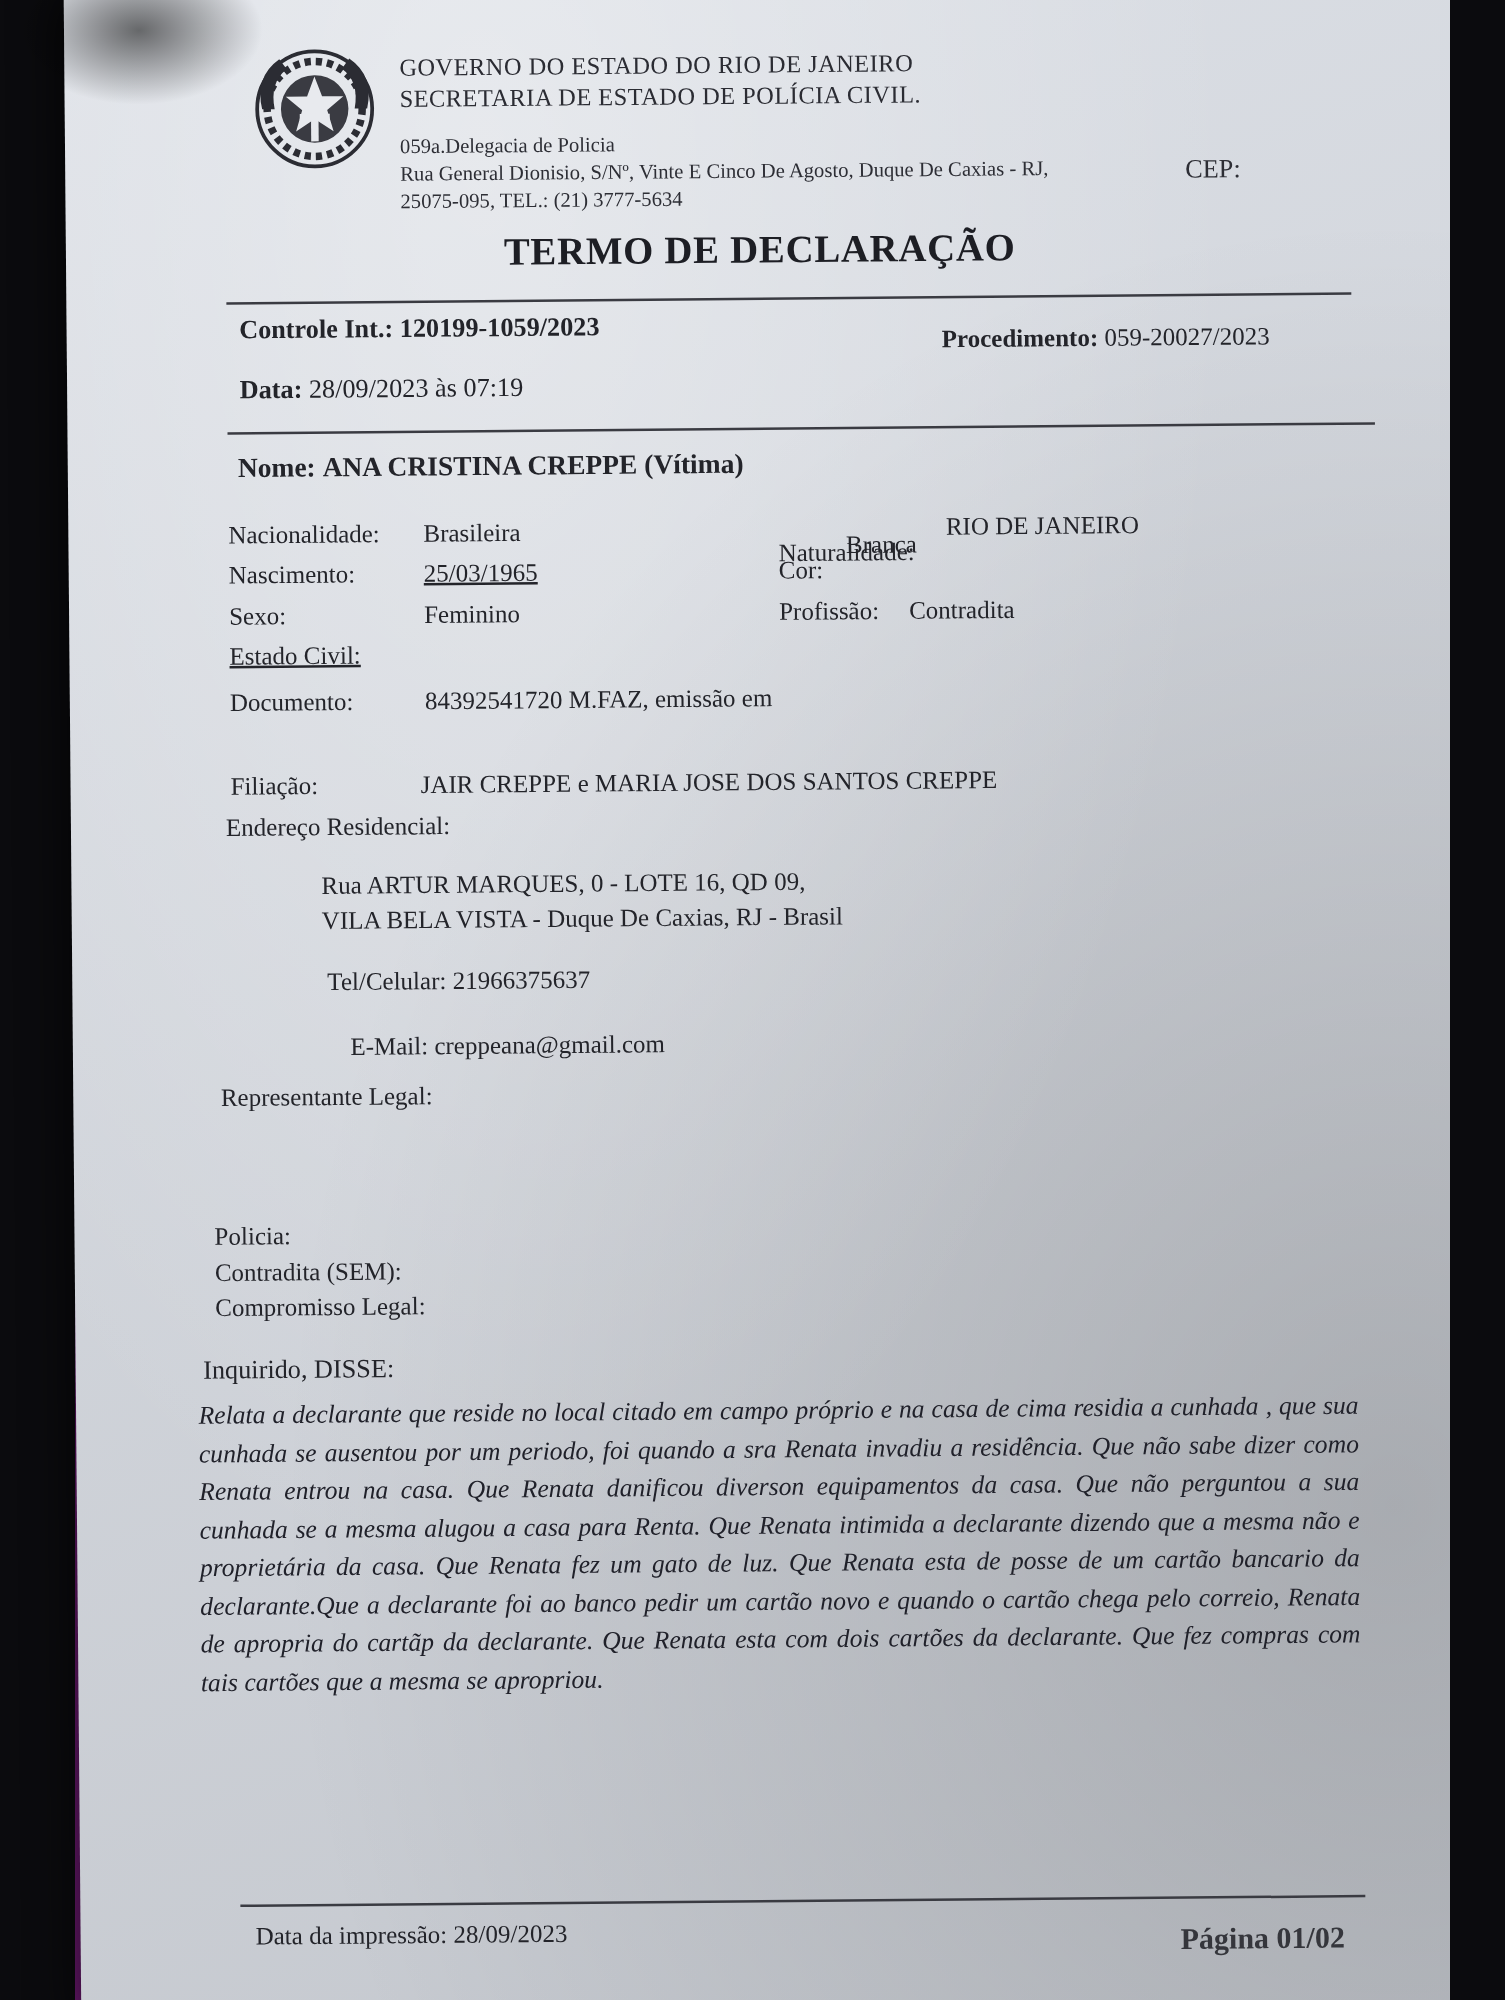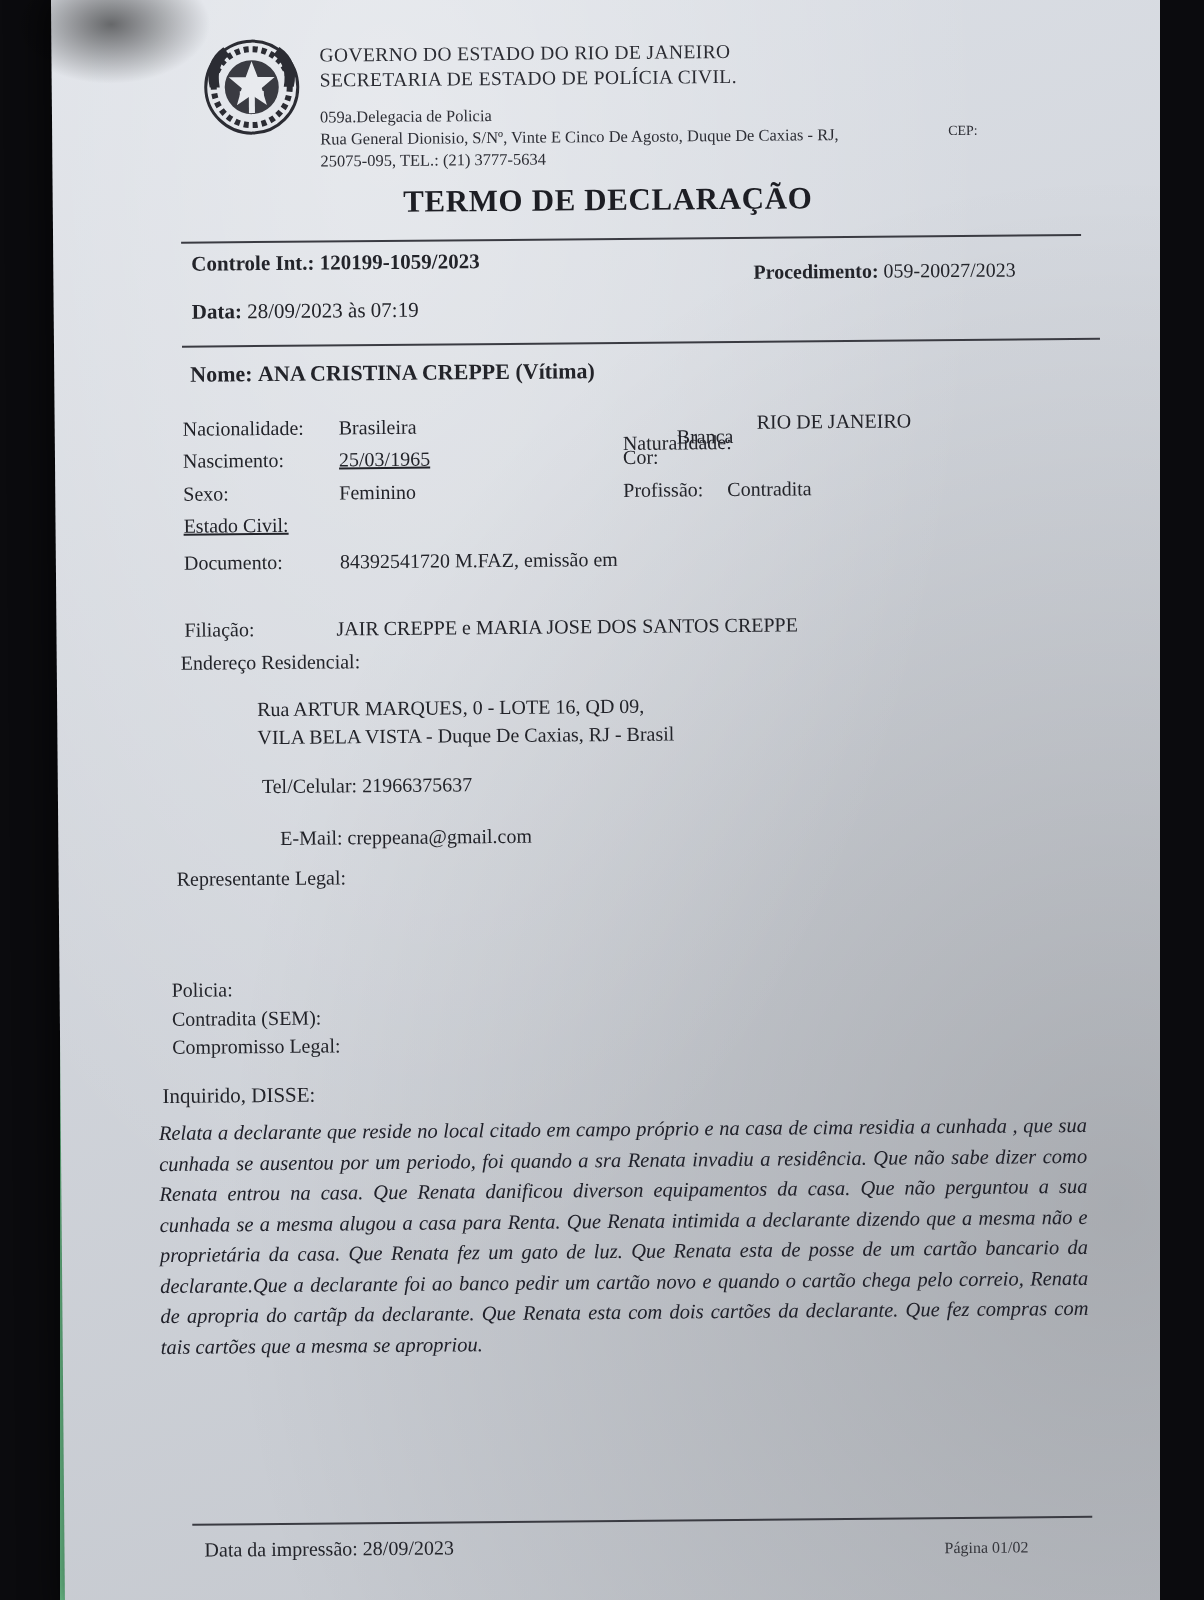--- a/index.html
+++ b/index.html
@@ -5,21 +5,21 @@
   html, body {
     margin: 0;
     padding: 0;
     background: #0a0a0a;
   }
   #page {
     position: relative;
     width: 1204px;
     height: 1600px;
     overflow: hidden;
-    background: #86efac;
+    background: #701a75;
     font-family: "Liberation Serif", serif;
   }
   
   #sheet {
     position: absolute;
     left: 58px;
     top: -10px;
     width: 1110px;
     height: 1625px;
     background: #d9dde4;
@@ -79,21 +79,21 @@
     width: 760px;
     font-size: 16.5px;
     line-height: 22px;
     color: #2d2e35;
   }
   .unit .u2 { white-space: nowrap; }
   .cep-label {
     position: absolute;
     left: 896px;
     top: 136px;
-    font-size: 14px;
+    font-size: 21px;
     color: #2d2e35;
   }
   .title {
     position: absolute;
     left: 0; top: 192px;
     width: 1110px;
     text-align: center;
     font-size: 31px;
     font-weight: bold;
     letter-spacing: .6px;
@@ -148,22 +148,23 @@
     position: absolute;
     left: 140px;
     top: 1545px;
     font-size: 20px;
     color: #23242a;
   }
   .footer-right {
     position: absolute;
     left: 880px;
     top: 1552px;
-    font-size: 16px;
+    font-size: 24px;
     color: #35363c;
+    font-weight: bold;
   }
   
   .edge-left, .edge-right {
     position: absolute;
     top: 0;
     width: 60px;
     height: 1600px;
     background: #0b0b0e;
   }
   .edge-left { left: 0; }

